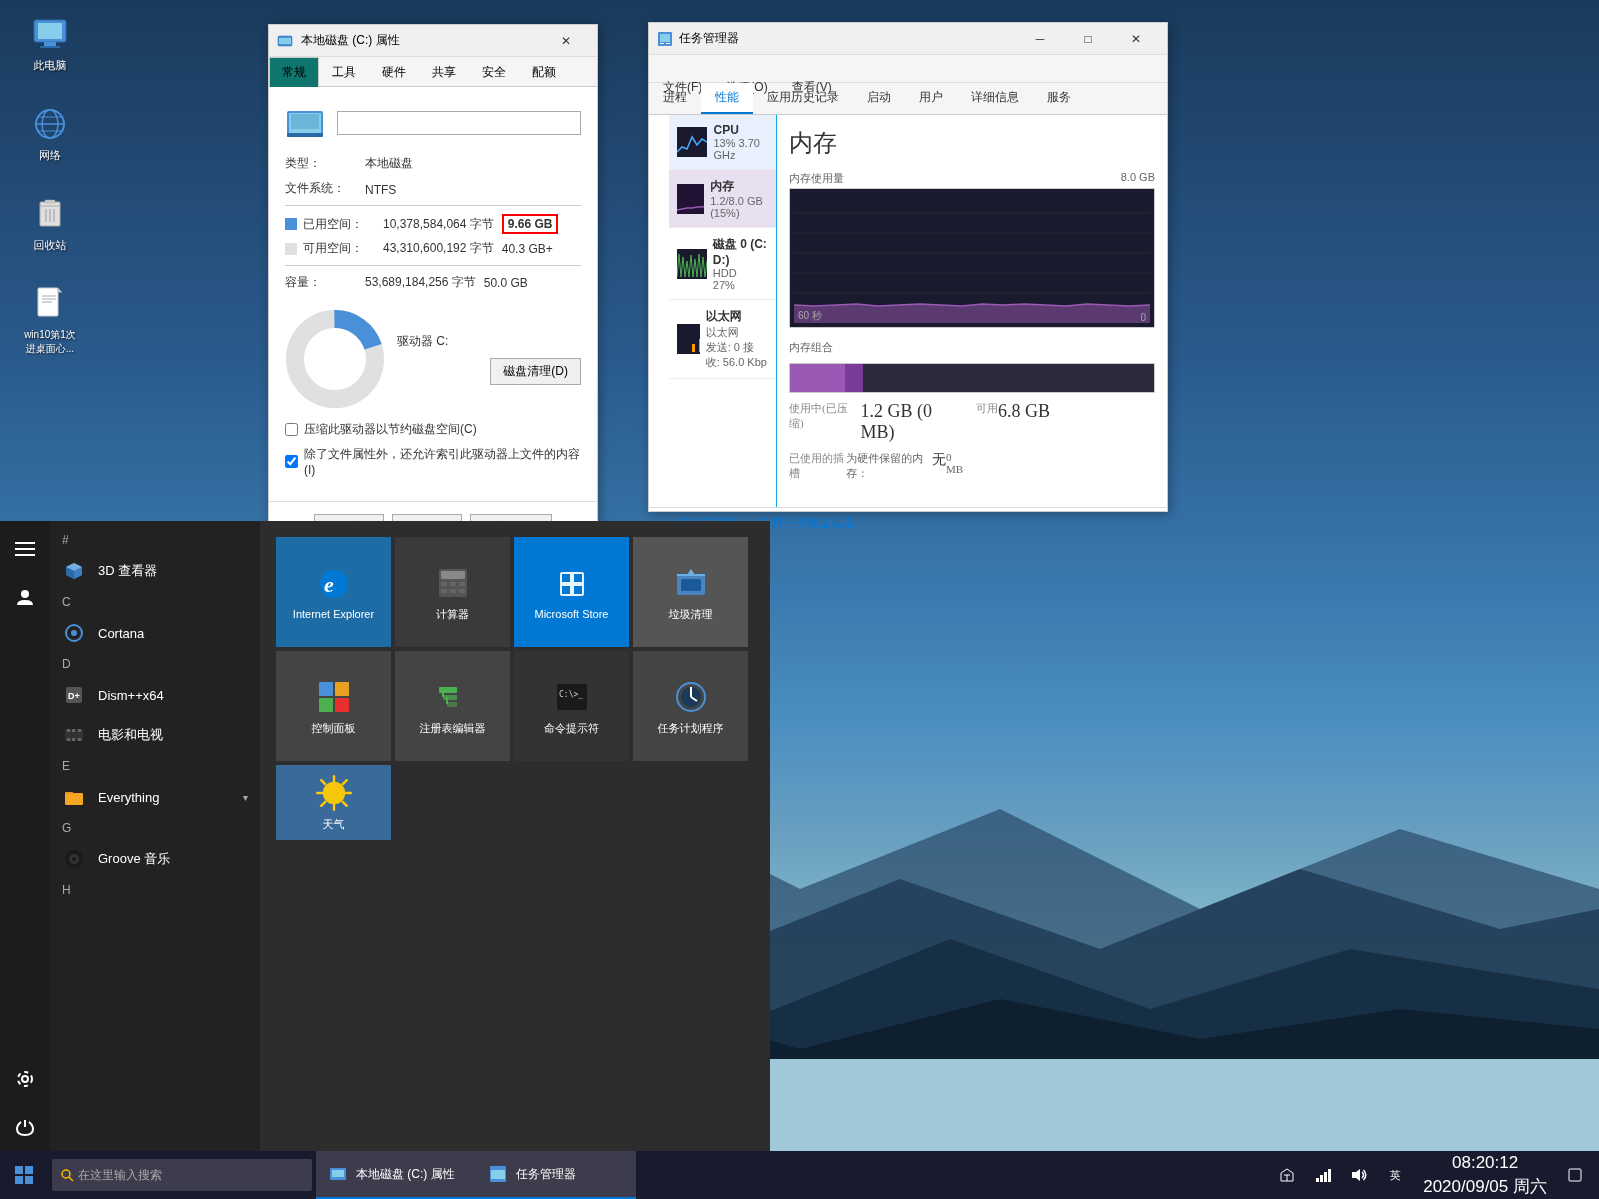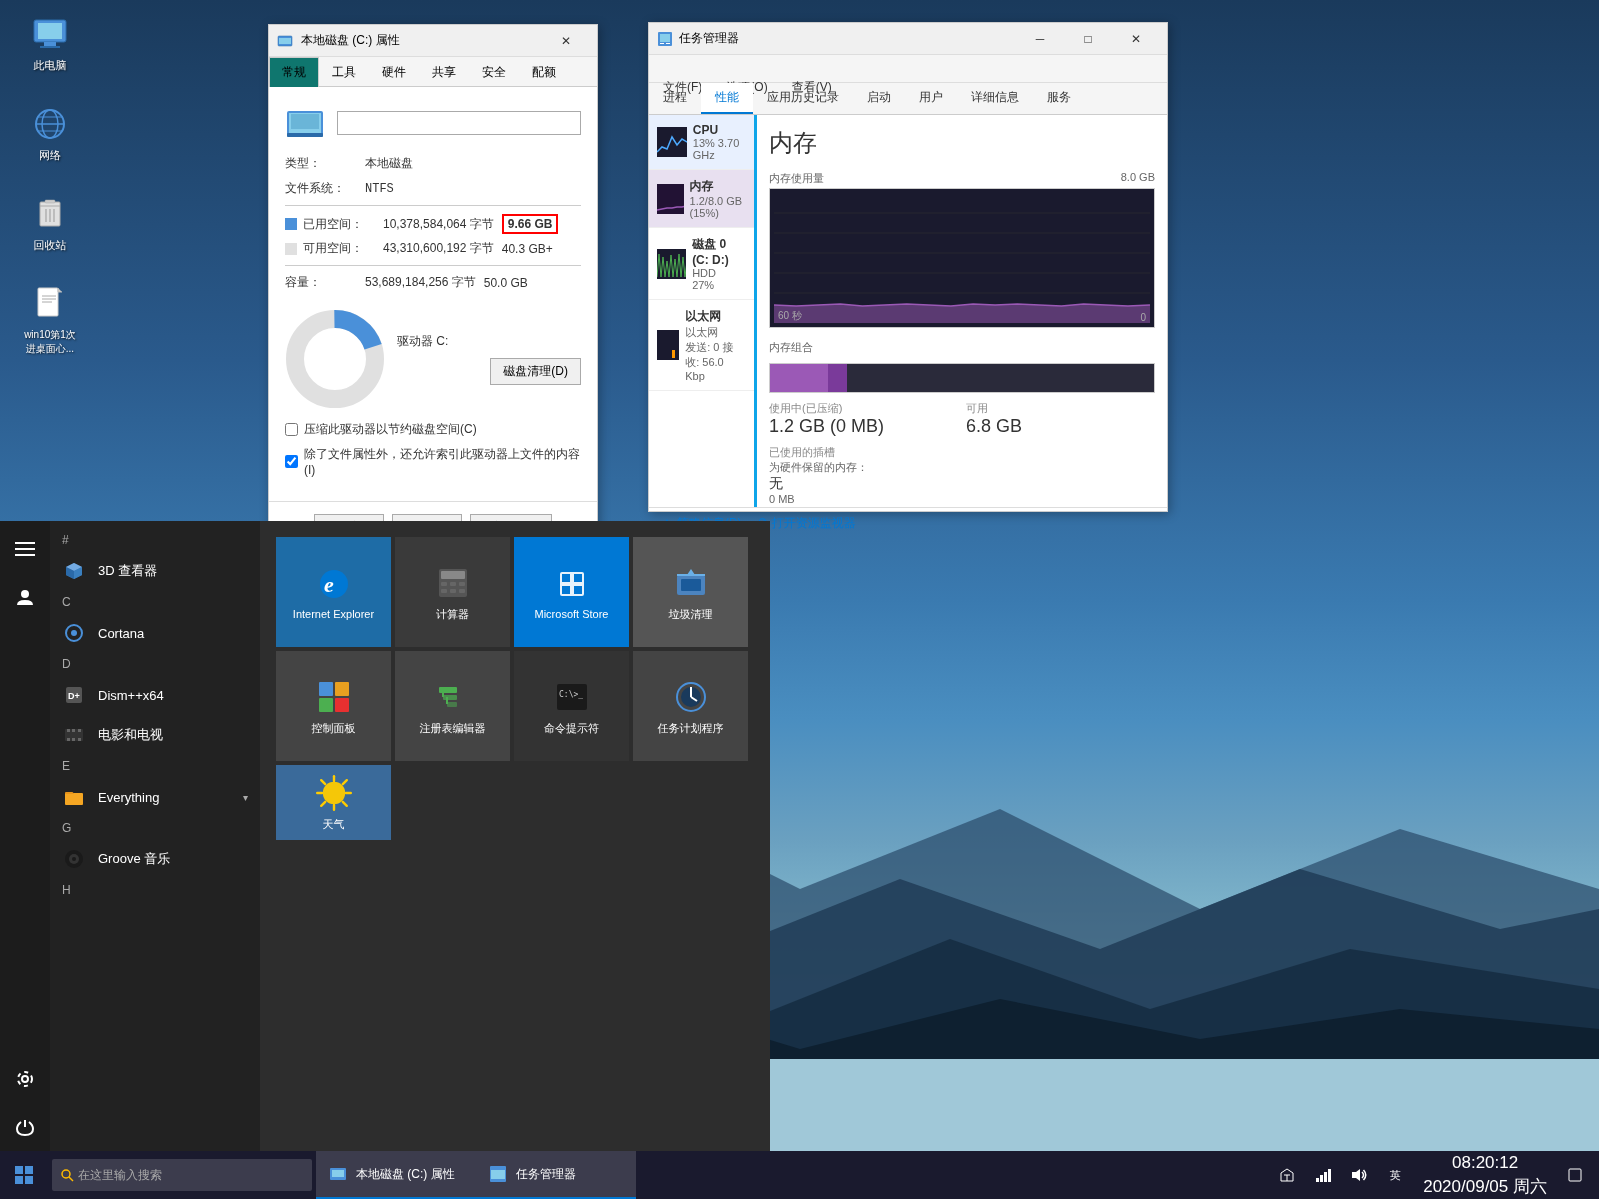--- a/index.html
+++ b/index.html
@@ -308,22 +308,21 @@
       flex: 1;
       height: 24px;
       border: 1px solid #aaa;
       padding: 2px 4px;
       font-size: 12px;
     }
 
     .props-row {
       display: flex;
       margin-bottom: 8px;
-      align-items: center;
-      font-family: Liberation Mono, monospace;
+      align-items: flex-end;
     }
 
     .props-label {
       width: 80px;
       color: #333;
     }
 
     .props-value {
       color: #333;
     }
@@ -456,22 +455,23 @@
       color: #0078d4;
     }
 
     .tm-content {
       display: flex;
       height: calc(100% - 96px);
     }
 
     .tm-sidebar {
       width: 108px;
-      border-right: 3px solid #0ea5e9;
+      border-right: 1px solid #0ea5e9;
       overflow-y: auto;
+      margin-left: 20px;
     }
 
     .tm-sidebar-item {
       padding: 8px;
       cursor: pointer;
       border-bottom: 1px solid #eee;
     }
     .tm-sidebar-item.active { background: #e8f0fe; }
 
     .tm-sidebar-item-name {
@@ -523,21 +523,22 @@
 
     .tm-stats-grid {
       display: grid;
       grid-template-columns: 1fr 1fr;
       gap: 8px;
       font-size: 12px;
     }
 
     .tm-stat {
       display: flex;
-      flex-direction: column;
+      flex-direction: row;
+      font-family: Liberation Serif, serif;
     }
 
     .tm-stat-label {
       color: #888;
       font-size: 11px;
     }
 
     .tm-stat-value {
       color: #333;
       font-size: 18px;

